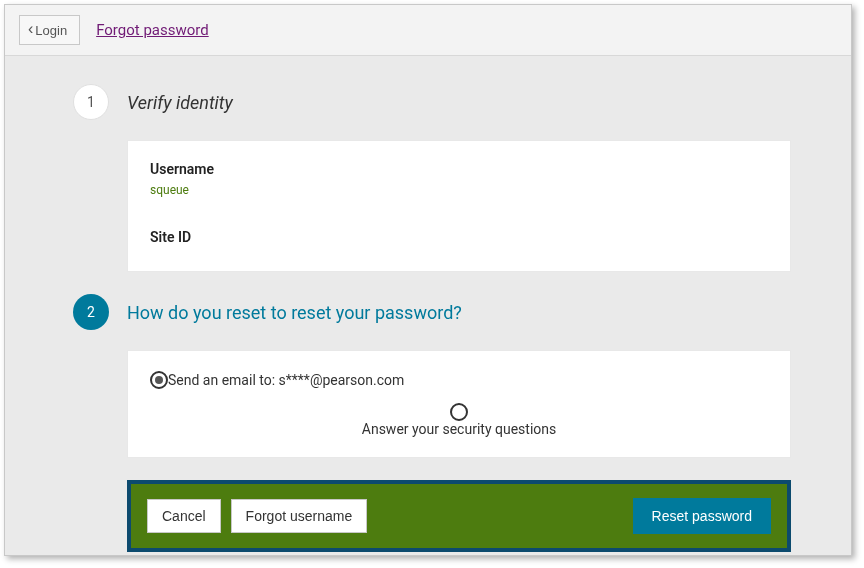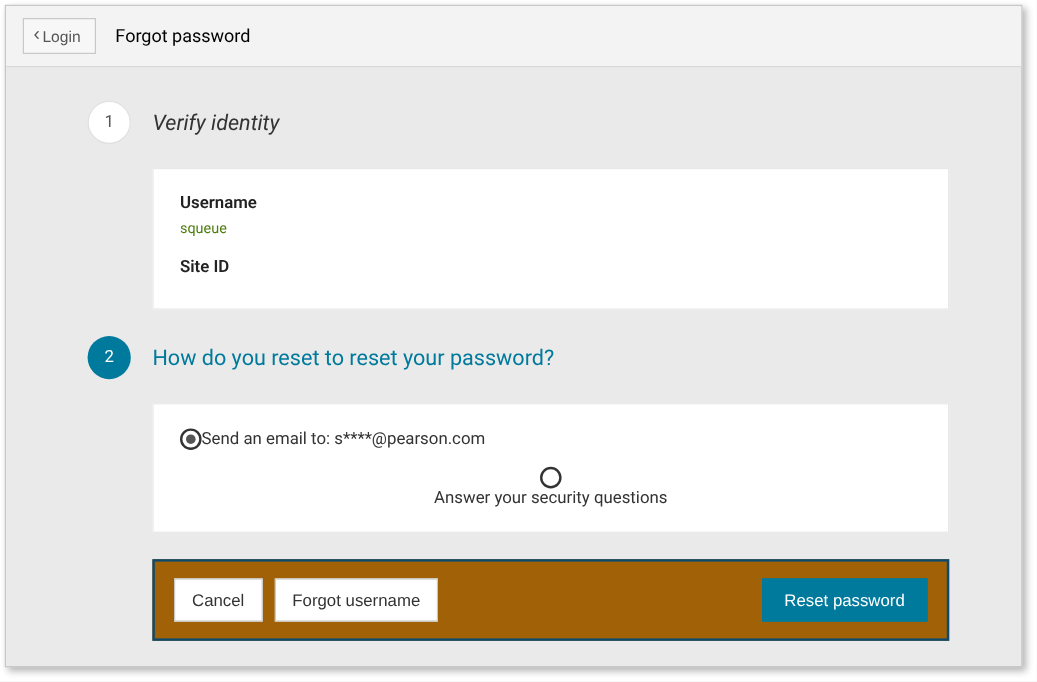--- a/index.html
+++ b/index.html
@@ -44,21 +44,22 @@
       cursor: pointer;
     }
     .chevron-left {
       font-size: 16px;
       line-height: 1;
       position: relative;
       top: -1px;
     }
     .header-title {
       font-size: 15px;
-      color: #000000;
+      color: #701a75;
+      text-decoration: underline;
     }
     .content {
       flex: 1;
       overflow-y: auto;
       padding: 28px 60px 0 60px;
     }
     .step-header {
       display: flex;
       align-items: center;
       gap: 18px;
@@ -96,21 +97,21 @@
       color: #007a9c;
     }
     .card {
       background: #fff;
       margin-left: 62px;
       margin-bottom: 22px;
       padding: 20px 22px;
       border: 1px solid #e8e8e8;
     }
     .field-group {
-      margin-bottom: 18px;
+      margin-bottom: 32px;
     }
     .field-group:last-child {
       margin-bottom: 0;
     }
     .field-label {
       font-size: 14px;
       font-weight: 600;
       color: #222;
       margin-bottom: 6px;
     }
@@ -142,25 +143,26 @@
       width: 8px;
       height: 8px;
       background: #555;
       border-radius: 50%;
     }
     .radio-label {
       font-size: 14px;
       color: #333;
     }
     .button-bar {
-      background: #a16207;
+      background: #4d7c0f;
       margin-left: 62px;
       padding: 14px 16px;
-      border: 2px solid #0c4a6e;
-      display: flex;
+      border: 4px solid #0c4a6e;
+      display: flex;
+      align-items: center;
       gap: 10px;
     }
     .btn {
       font-size: 14px;
       padding: 8px 14px;
       cursor: pointer;
       border: 1px solid #c8c8c8;
       background: #fff;
       color: #333;
     }

